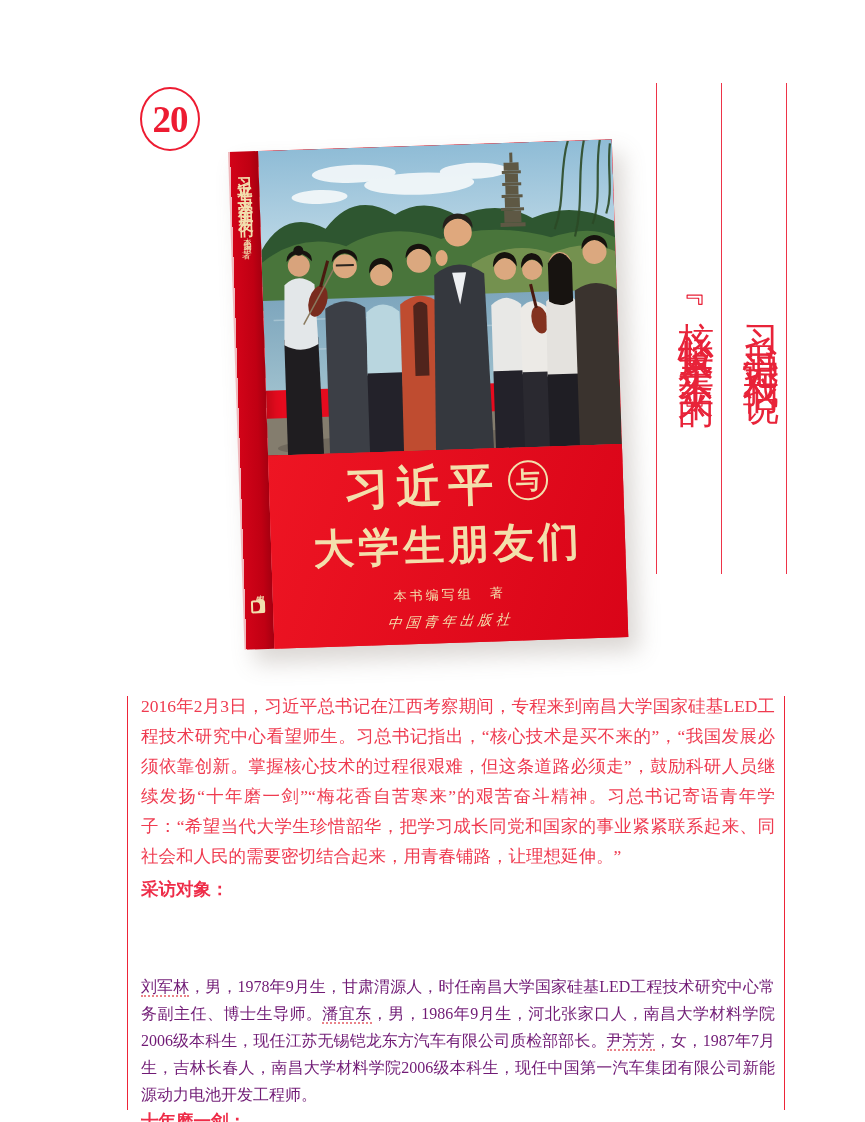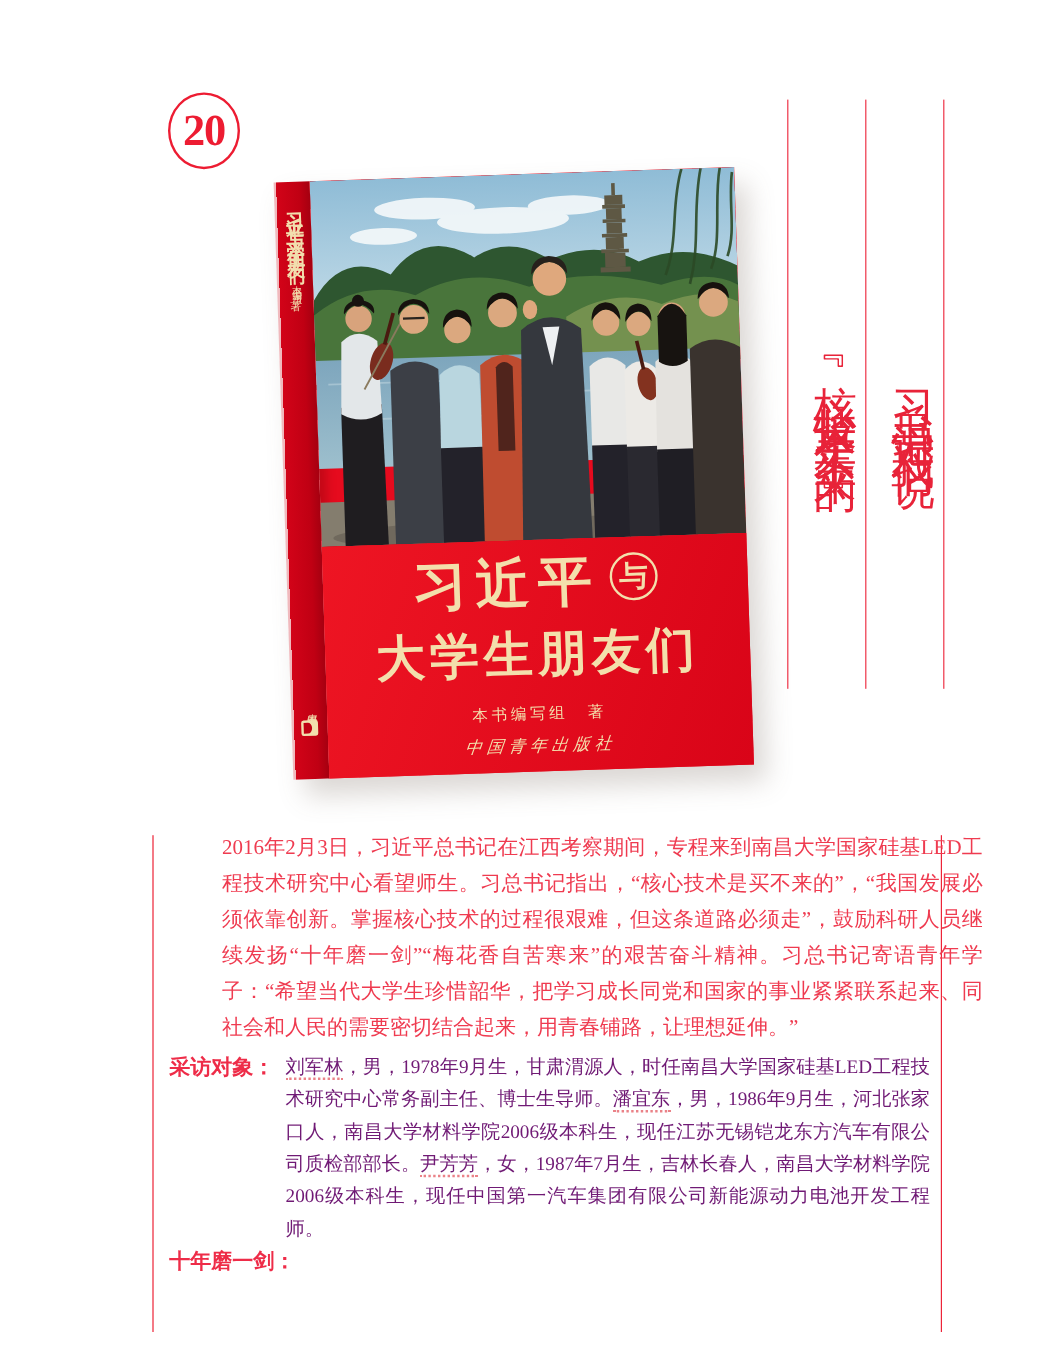--- a/index.html
+++ b/index.html
@@ -1,20 +1,20 @@
 <!DOCTYPE html>
 <html><head>
 <meta charset="utf-8">
 <style>
   html,body{margin:0;padding:0;background:#fff;}
   .page{position:relative;width:865px;height:1122px;background:#ffffff;overflow:hidden;
         font-family:"Liberation Serif","DejaVu Serif",serif;}
 
   
-  .badge{position:absolute;left:140px;top:77px;width:56px;height:60px;border:2.5px solid #ed1c32;
+  .badge{position:absolute;left:140px;top:87px;width:56px;height:60px;border:2.5px solid #ed1c32;
          border-radius:50%;display:flex;align-items:center;justify-content:center;
          color:#ed1c32;font-size:37px;font-weight:700;letter-spacing:-1px;}
 
   
   .book{position:absolute;left:228px;top:152px;width:384px;height:498px;
         transform:rotate(-1.9deg);transform-origin:top left;
         box-shadow:10px 14px 22px rgba(110,95,85,.25);}
   .spine{position:absolute;left:0;top:0;width:30px;height:100%;
          background:linear-gradient(90deg,#f0b9bd 0,#f0b9bd 2px,#d20318 2px,#c00013 70%,#a50010 100%);
          display:flex;flex-direction:column;align-items:center;}
@@ -52,23 +52,23 @@
   .vcol{position:absolute;top:86px;height:495px;width:63px;display:flex;justify-content:center;
         writing-mode:vertical-rl;text-orientation:mixed;color:#e82339;font-size:36px;
         letter-spacing:9px;font-weight:500;}
   .vcol-right{left:722px;}
   .vcol-left{left:657px;}
 
   
   .hrule-left{position:absolute;left:127px;top:696px;width:1.3px;height:414px;background:#ed2438;}
   .hrule-right{position:absolute;left:784px;top:696px;width:1.3px;height:414px;background:#ed2438;}
   .intro{position:absolute;left:141px;top:691px;width:634px;font-size:17.5px;line-height:30px;
-         color:#ef3b50;text-align:justify;margin-left:44px;}
+         color:#ef3b50;text-align:justify;}
   .rows{position:absolute;left:141px;top:876px;width:634px;}
-  .row{display:flex;align-items:flex-start;}
+  .row{display:flex;align-items:flex-start;flex-direction:column;}
   .row + .row{margin-top:0px;}
   .lbl{flex:0 0 97px;color:#ee2c48;font-weight:700;font-size:17.5px;line-height:27px;white-space:nowrap;}
   .val{flex:1;color:#701a75;font-size:16px;line-height:27px;text-align:justify;}
   .val.nojust{text-align:left;}
   .u{border-bottom:2px dotted #ea8288;padding-bottom:0px;}
   .gname{margin-right:12px;border-bottom:2px dotted #ea8288;}
 </style>
 </head>
 <body>
 

